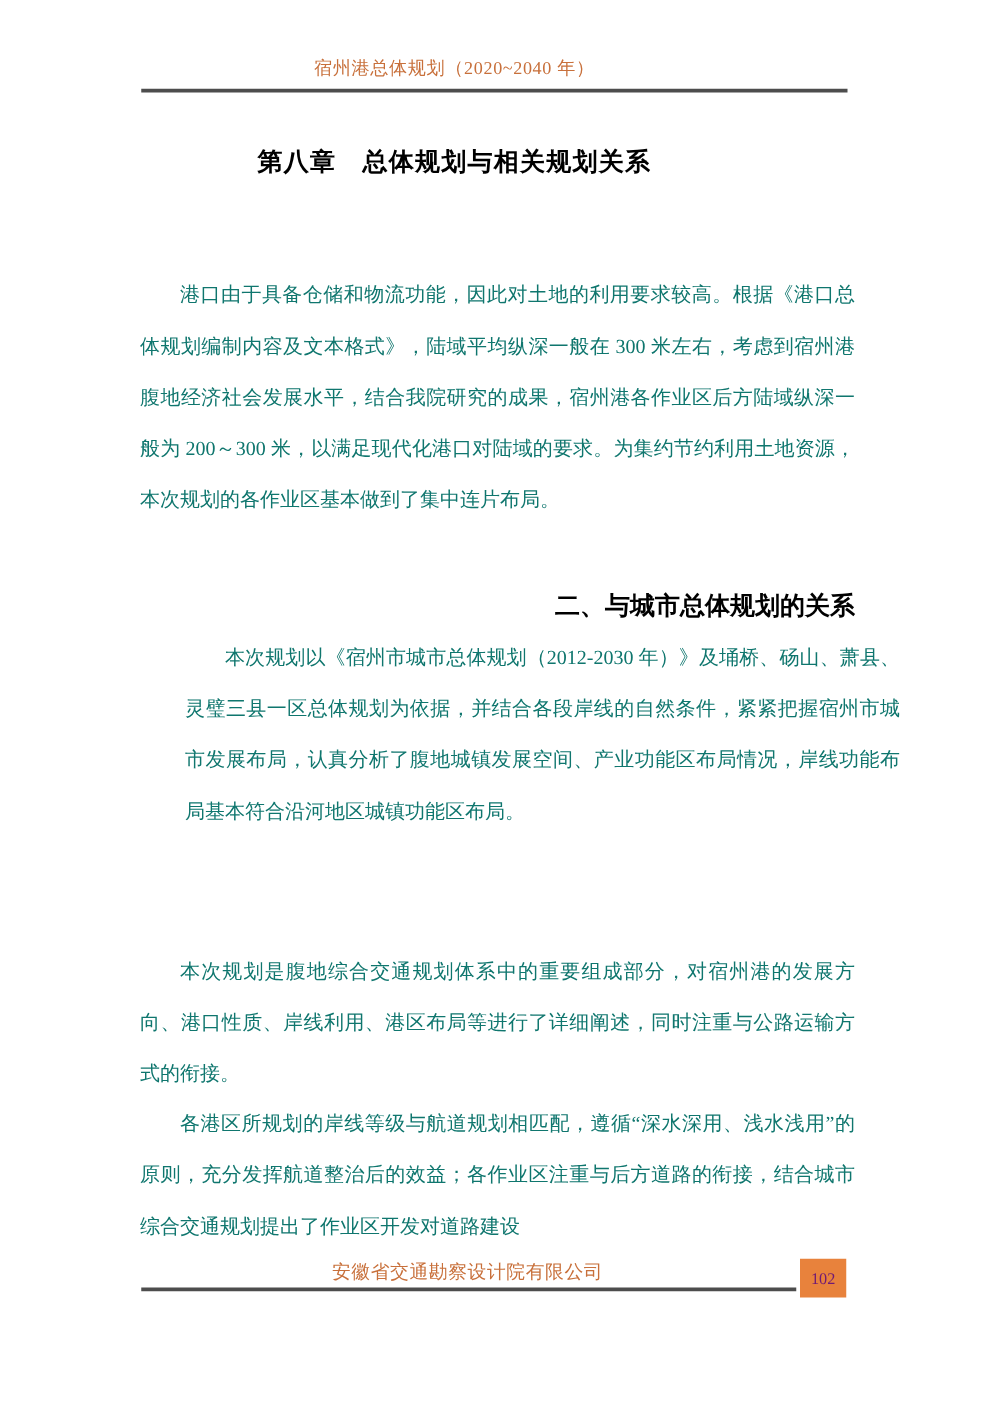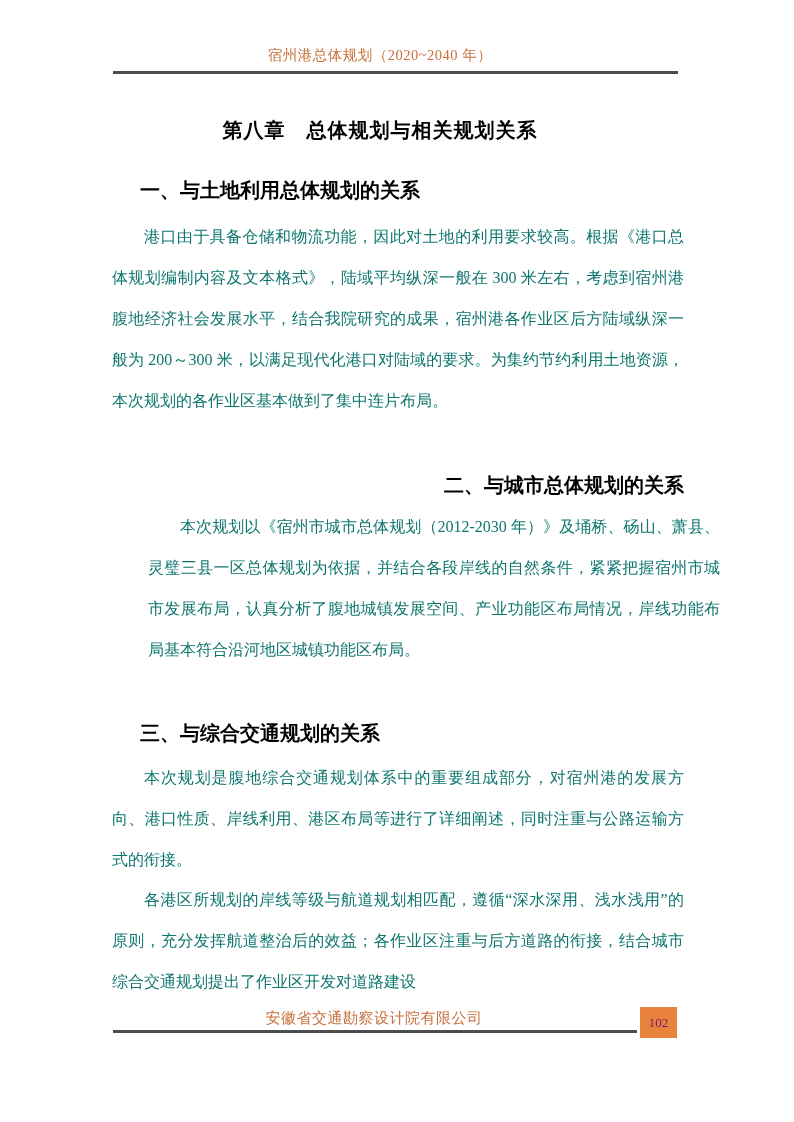--- a/index.html
+++ b/index.html
@@ -8,21 +8,20 @@
     background: #ffffff;
   }
   .page {
     position: relative;
     width: 727px;
     height: 1122px;
     background: #ffffff;
     overflow: hidden;
     font-family: "Liberation Serif", "DejaVu Serif", serif;
     color: #111111;
-    padding-left: 33px;
   }
   .header-title {
     position: absolute;
     top: 45px;
     left: 0;
     width: 100%;
     text-align: center;
     font-size: 14.5px;
     line-height: 20px;
     color: var(--accent, #C8703B);
@@ -114,29 +113,27 @@
 <body>
 
 <div class="page">
 
   <div class="header-title">宿州港总体规划（2020~2040 年）</div>
 
   <div class="header-rule"></div>
 
   <div class="chapter-title">第八章　总体规划与相关规划关系</div>
 
-  <div class="sec-heading h-sec1">一、与土地利用总体规划的关系</div>
 
   <div class="para p-sec1">港口由于具备仓储和物流功能，因此对土地的利用要求较高。根据《港口总体规划编制内容及文本格式》，陆域平均纵深一般在 300 米左右，考虑到宿州港腹地经济社会发展水平，结合我院研究的成果，宿州港各作业区后方陆域纵深一般为 200～300 米，以满足现代化港口对陆域的要求。为集约节约利用土地资源，本次规划的各作业区基本做到了集中连片布局。</div>
 
   <div class="sec-heading h-sec2">二、与城市总体规划的关系</div>
 
   <div class="para p-sec2">本次规划以《宿州市城市总体规划（2012-2030 年）》及埇桥、砀山、萧县、灵璧三县一区总体规划为依据，并结合各段岸线的自然条件，紧紧把握宿州市城市发展布局，认真分析了腹地城镇发展空间、产业功能区布局情况，岸线功能布局基本符合沿河地区城镇功能区布局。</div>
 
-  <div class="sec-heading h-sec3">三、与综合交通规划的关系</div>
 
   <div class="para p-sec3a">本次规划是腹地综合交通规划体系中的重要组成部分，对宿州港的发展方向、港口性质、岸线利用、港区布局等进行了详细阐述，同时注重与公路运输方式的衔接。</div>
 
   <div class="para p-sec3b">各港区所规划的岸线等级与航道规划相匹配，遵循“深水深用、浅水浅用”的原则，充分发挥航道整治后的效益；各作业区注重与后方道路的衔接，结合城市综合交通规划提出了作业区开发对道路建设</div>
 
   <div class="footer-company">安徽省交通勘察设计院有限公司</div>
 
   <div class="footer-rule"></div>
 
   <div class="page-badge">102</div>

